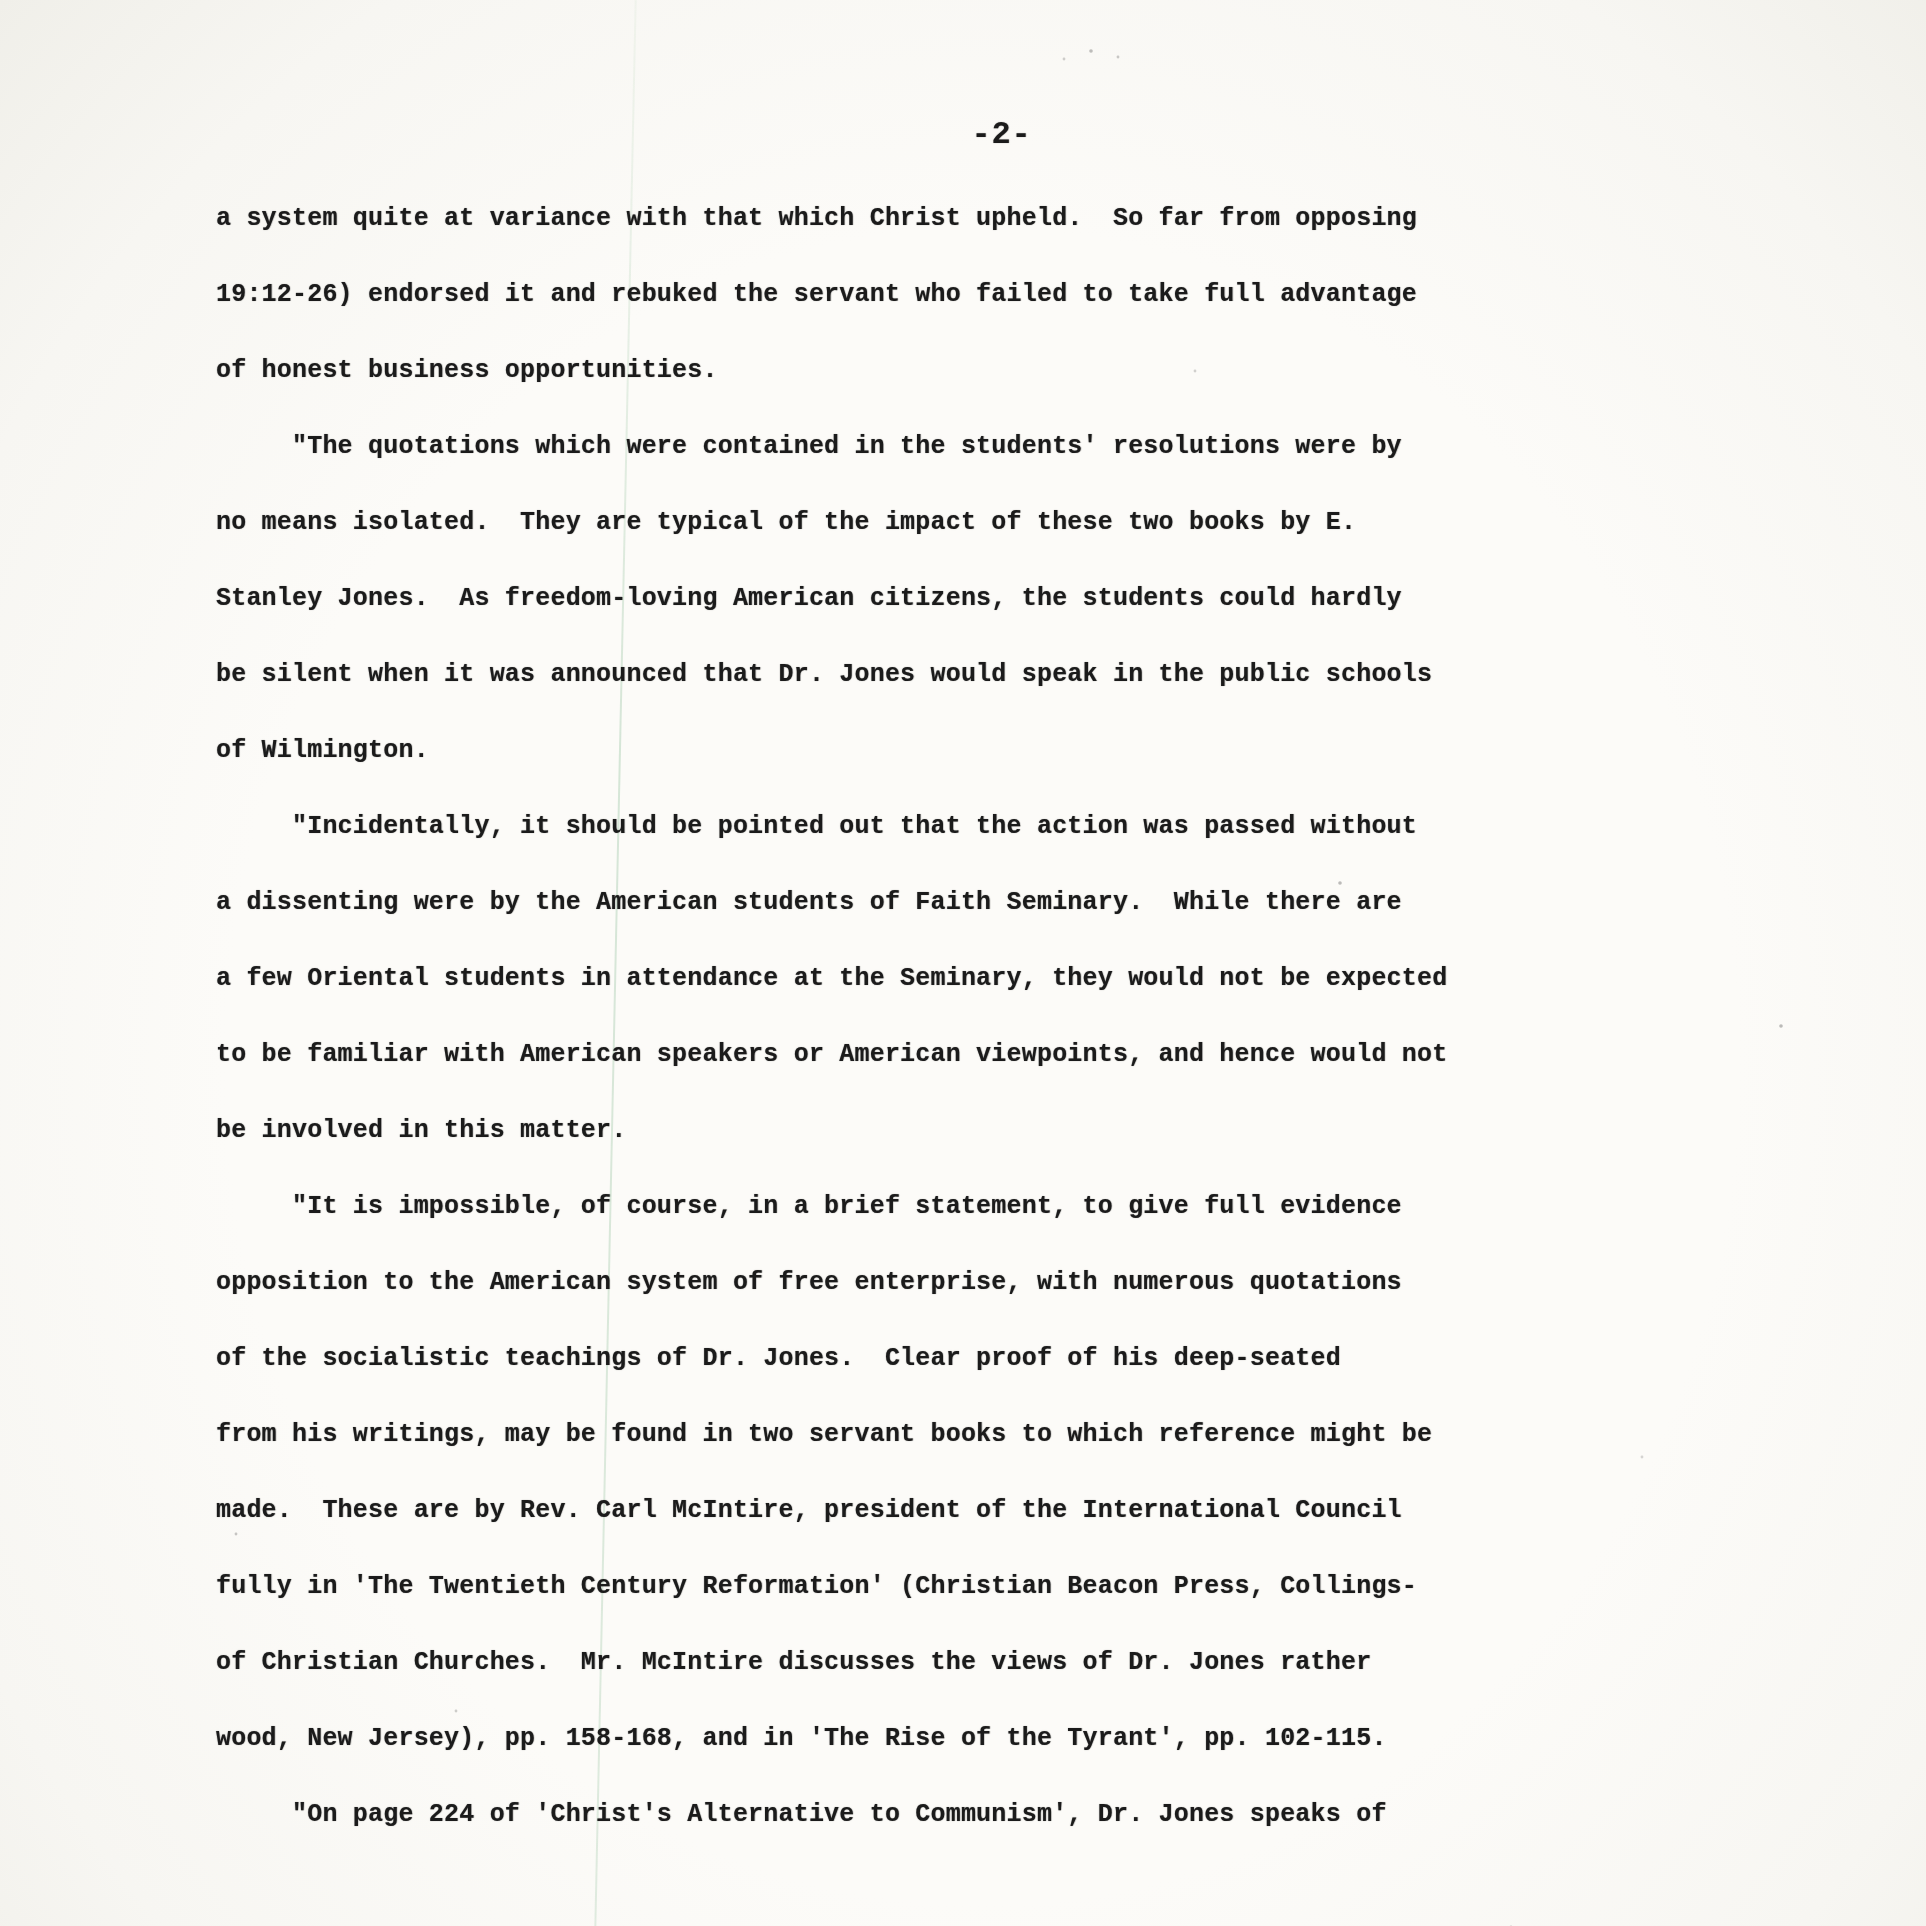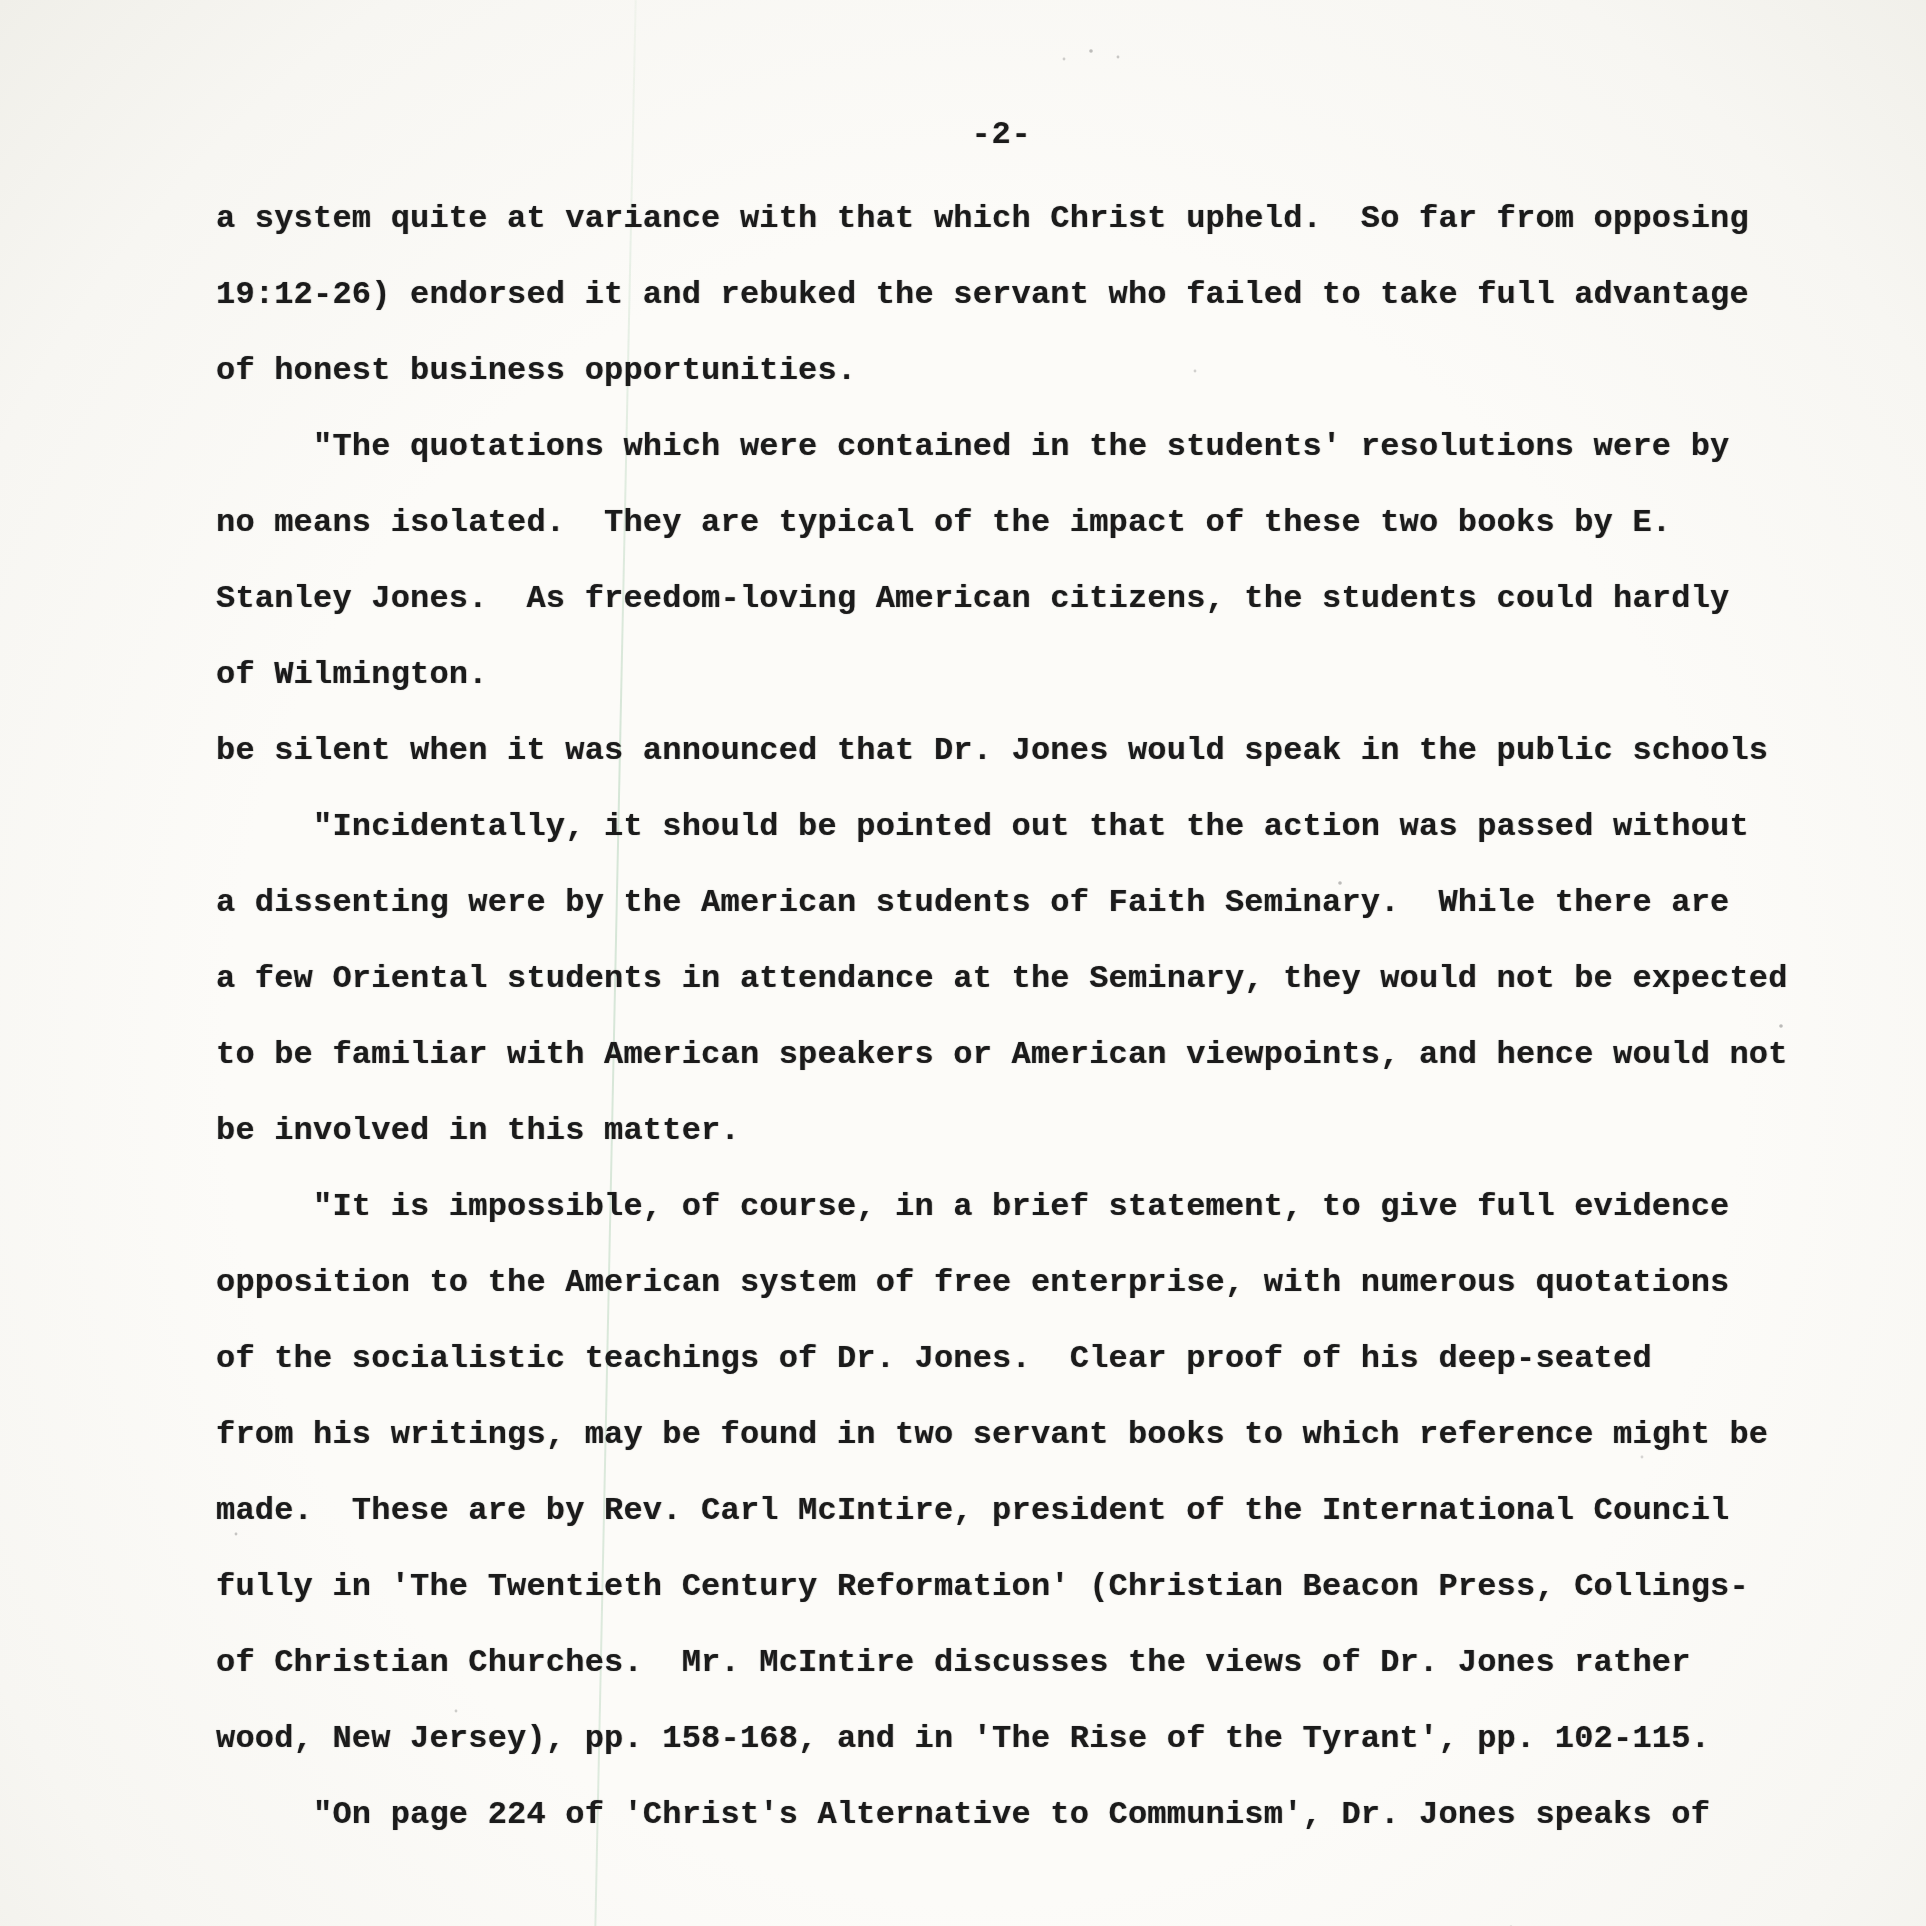--- a/index.html
+++ b/index.html
@@ -70,21 +70,21 @@
     position: absolute;
     left: 216px;
     top: 181px;
     width: 1579px;
   }
   .paragraph { margin: 0; padding: 0; }
   .line {
     white-space: pre;
     height: 76px;
     line-height: 76px;
-    font-size: 32px;
+    font-size: 25px;
     font-weight: bold;
     letter-spacing: 0.2px;
     text-shadow: 0 0 1.2px rgba(25,25,25,0.38), 0.8px 0.4px 0 rgba(25,25,25,0.14), -0.4px 0 0 rgba(25,25,25,0.10);
   }
 </style>
 </head>
 <body>
 
 <div class="page">
 
@@ -98,22 +98,22 @@
     <div class="paragraph">
       <div class="line">a system quite at variance with that which Christ upheld.  So far from opposing</div>
       <div class="line">19:12-26) endorsed it and rebuked the servant who failed to take full advantage</div>
       <div class="line">of honest business opportunities.</div>
     </div>
 
     <div class="paragraph">
       <div class="line">     "The quotations which were contained in the students' resolutions were by</div>
       <div class="line">no means isolated.  They are typical of the impact of these two books by E.</div>
       <div class="line">Stanley Jones.  As freedom-loving American citizens, the students could hardly</div>
+      <div class="line">be silent when it was announced that Dr. Jones would speak in the public schools</div>
       <div class="line">of Wilmington.</div>
-      <div class="line">be silent when it was announced that Dr. Jones would speak in the public schools</div>
     </div>
 
     <div class="paragraph">
       <div class="line">     "Incidentally, it should be pointed out that the action was passed without</div>
       <div class="line">a dissenting were by the American students of Faith Seminary.  While there are</div>
       <div class="line">a few Oriental students in attendance at the Seminary, they would not be expected</div>
       <div class="line">to be familiar with American speakers or American viewpoints, and hence would not</div>
       <div class="line">be involved in this matter.</div>
     </div>
 

